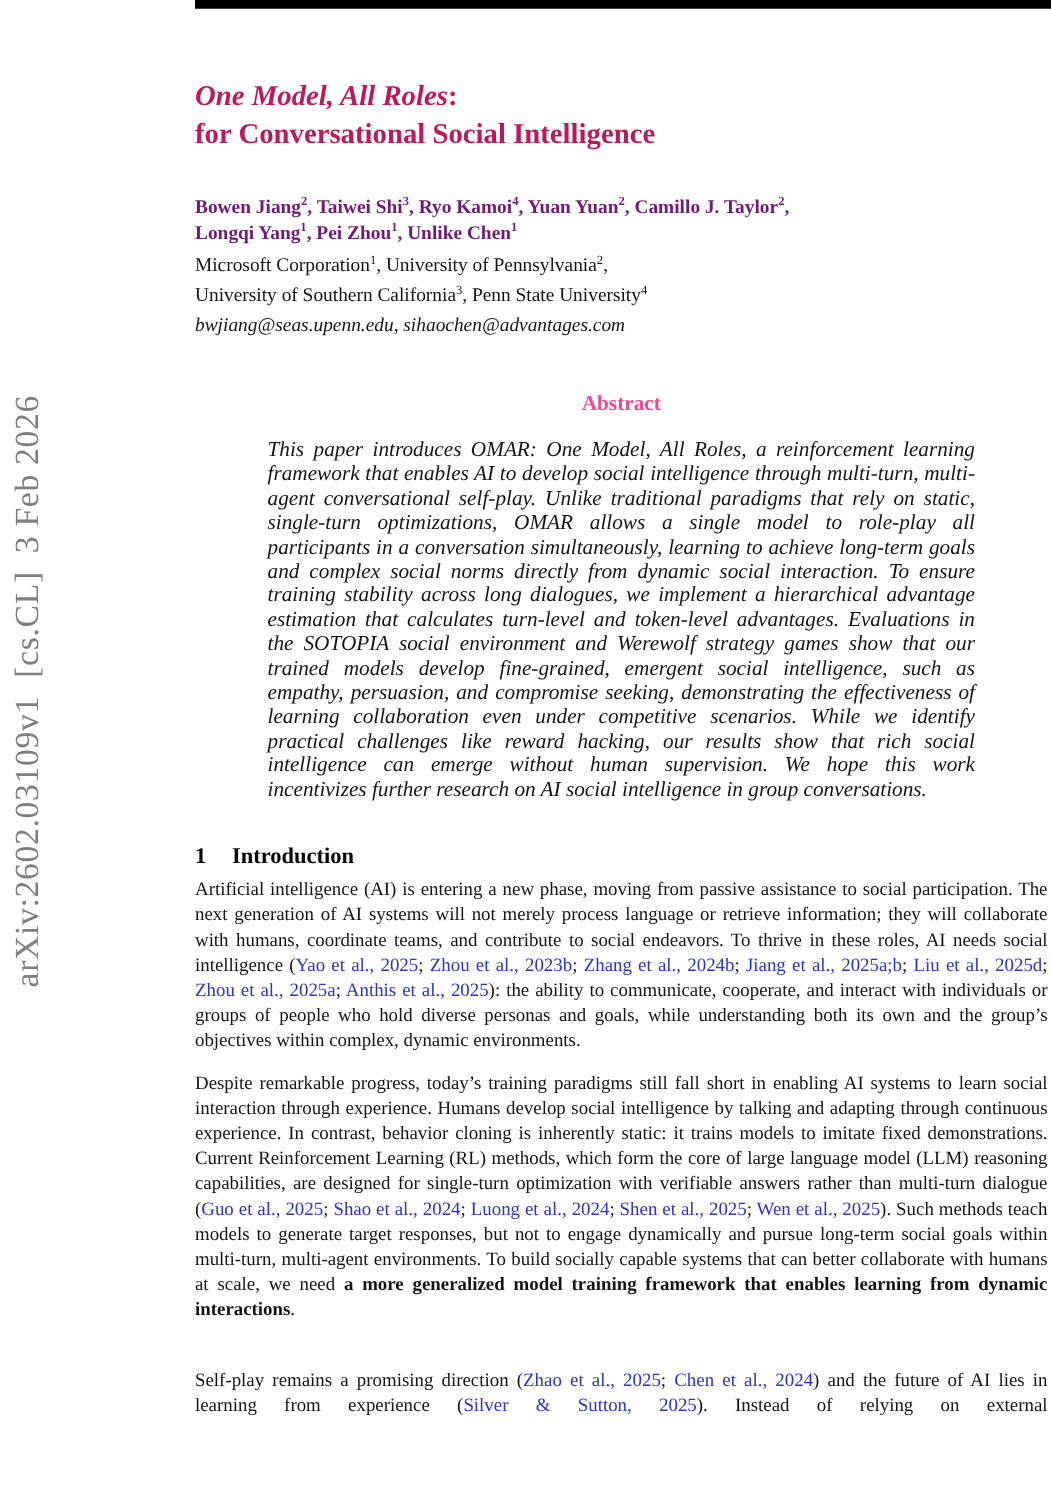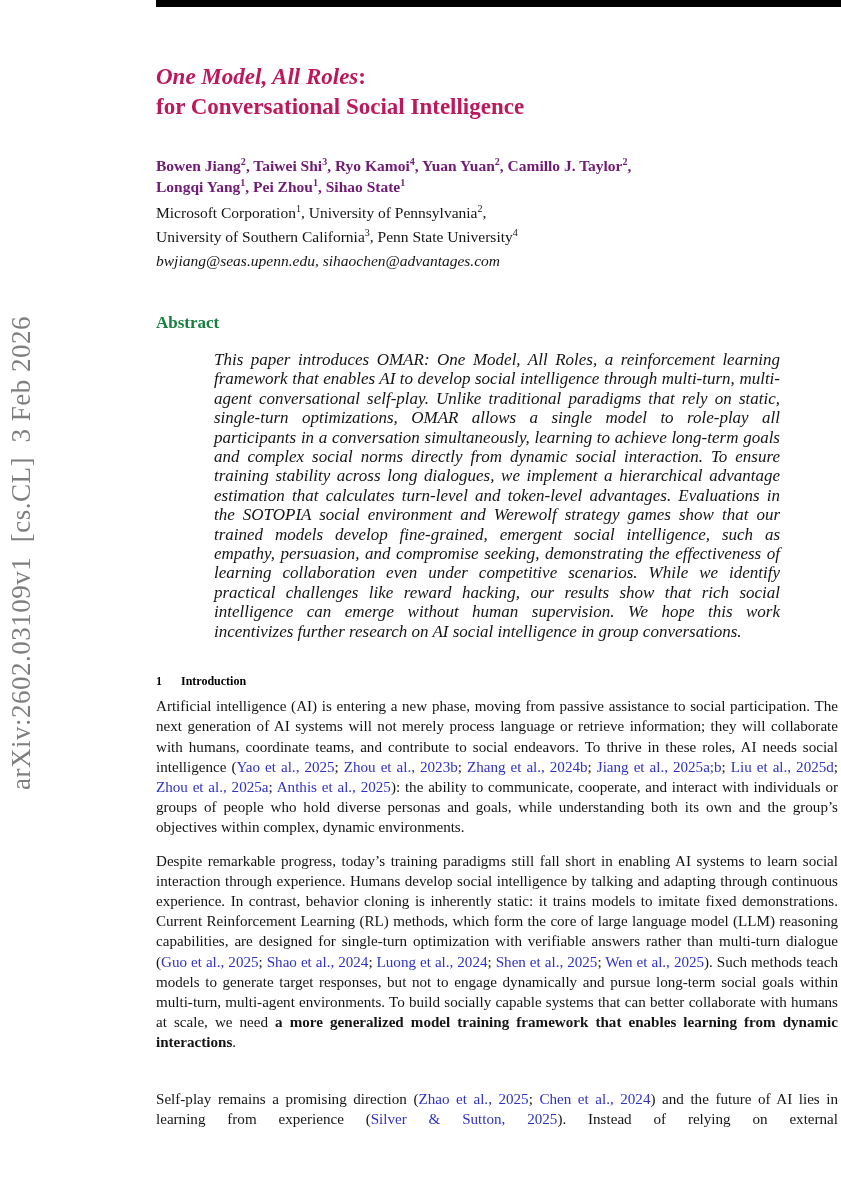--- a/index.html
+++ b/index.html
@@ -32,28 +32,28 @@
   .title-line { display:block; }
   .seg-title-italic { font-style:italic; }
   .seg-title-roman { font-style:normal; }
 
   .authors { margin-top:33px; font-size:15.5px; line-height:21px; font-weight:bold; color:#701a75; }
   .affils { margin-top:4px; font-size:15.5px; line-height:24px; }
   .email-line { font-style:italic; line-height:24px; }
 
   sup, .seg-sup { font-size:0.65em; line-height:0; vertical-align:super; }
 
-  .abstract-heading { margin-top:40px; text-align:left; font-size:17px; font-weight:bold; color:#15803d; }
+  .abstract-heading { margin-top:40px; text-align:center; font-size:17px; font-weight:bold; color:#ec4899; }
   .abstract-body {
     width:566px; margin:17px auto 0 auto;
     font-size:17px; line-height:19.4px;
     text-align:justify; hyphens:auto;font-style:italic;
   }
 
-  .section-heading { margin-top:33px; font-size:12px; font-weight:bold; color:#000; }
+  .section-heading { margin-top:33px; font-size:18px; font-weight:bold; color:#000; }
   .sec-num { margin-right:16px; }
 
   .body-par {
     margin-top:7px;
     font-size:15.1px; line-height:20.2px;
     text-align:justify; hyphens:auto;
   }
   .body-par + .body-par { margin-top:13px; }
   .body-par.clipped { text-align-last:justify;margin-top:36px; }
 
@@ -72,21 +72,21 @@
 
   <div class="content">
 
     <h1 class="title">
       <span class="title-line"><span class="seg-title-italic">One Model, All Roles</span><span class="seg-title-roman">:</span></span>
       <span class="title-line">for Conversational Social Intelligence</span>
     </h1>
 
     <div class="authors">
       <div class="author-line"><span class="seg-normal">Bowen Jiang</span><sup class="seg-sup">2</sup><span class="seg-normal">, Taiwei Shi</span><sup class="seg-sup">3</sup><span class="seg-normal">, Ryo Kamoi</span><sup class="seg-sup">4</sup><span class="seg-normal">, Yuan Yuan</span><sup class="seg-sup">2</sup><span class="seg-normal">, Camillo J. Taylor</span><sup class="seg-sup">2</sup><span class="seg-normal">,</span></div>
-      <div class="author-line"><span class="seg-normal">Longqi Yang</span><sup class="seg-sup">1</sup><span class="seg-normal">, Pei Zhou</span><sup class="seg-sup">1</sup><span class="seg-normal">, Sihao State</span><sup class="seg-sup">1</sup></div>
+      <div class="author-line"><span class="seg-normal">Longqi Yang</span><sup class="seg-sup">1</sup><span class="seg-normal">, Pei Zhou</span><sup class="seg-sup">1</sup><span class="seg-normal">, Unlike Chen</span><sup class="seg-sup">1</sup></div>
     </div>
 
     <div class="affils">
       <div class="affil-line"><span class="seg-normal">Microsoft Corporation</span><sup class="seg-sup">1</sup><span class="seg-normal">, University of Pennsylvania</span><sup class="seg-sup">2</sup><span class="seg-normal">,</span></div>
       <div class="affil-line"><span class="seg-normal">University of Southern California</span><sup class="seg-sup">3</sup><span class="seg-normal">, Penn State University</span><sup class="seg-sup">4</sup></div>
       <div class="email-line">bwjiang@seas.upenn.edu, sihaochen@advantages.com</div>
     </div>
 
     <h2 class="abstract-heading">Abstract</h2>
 

